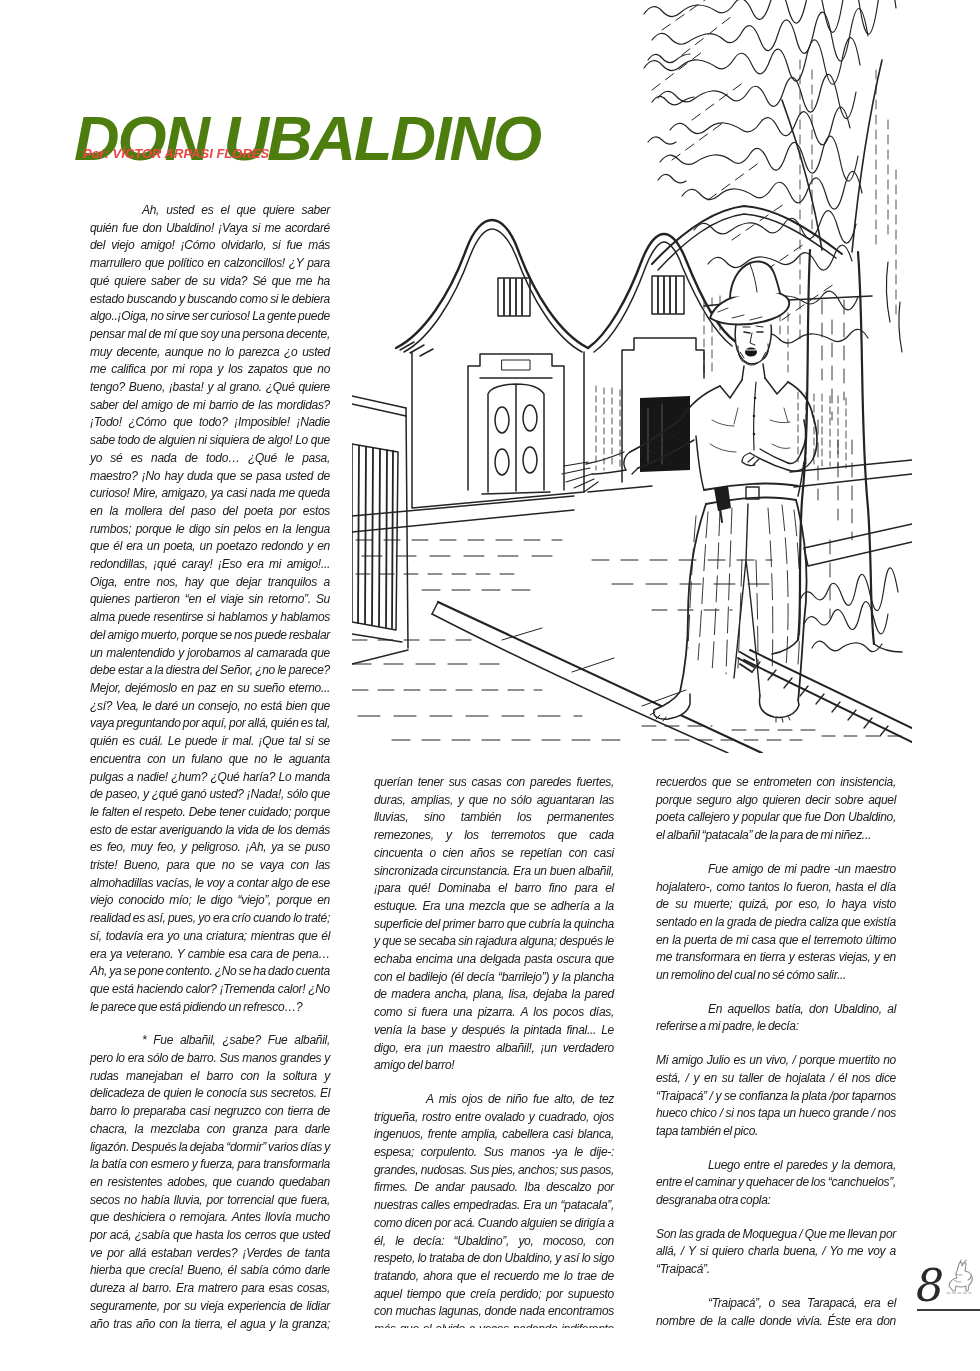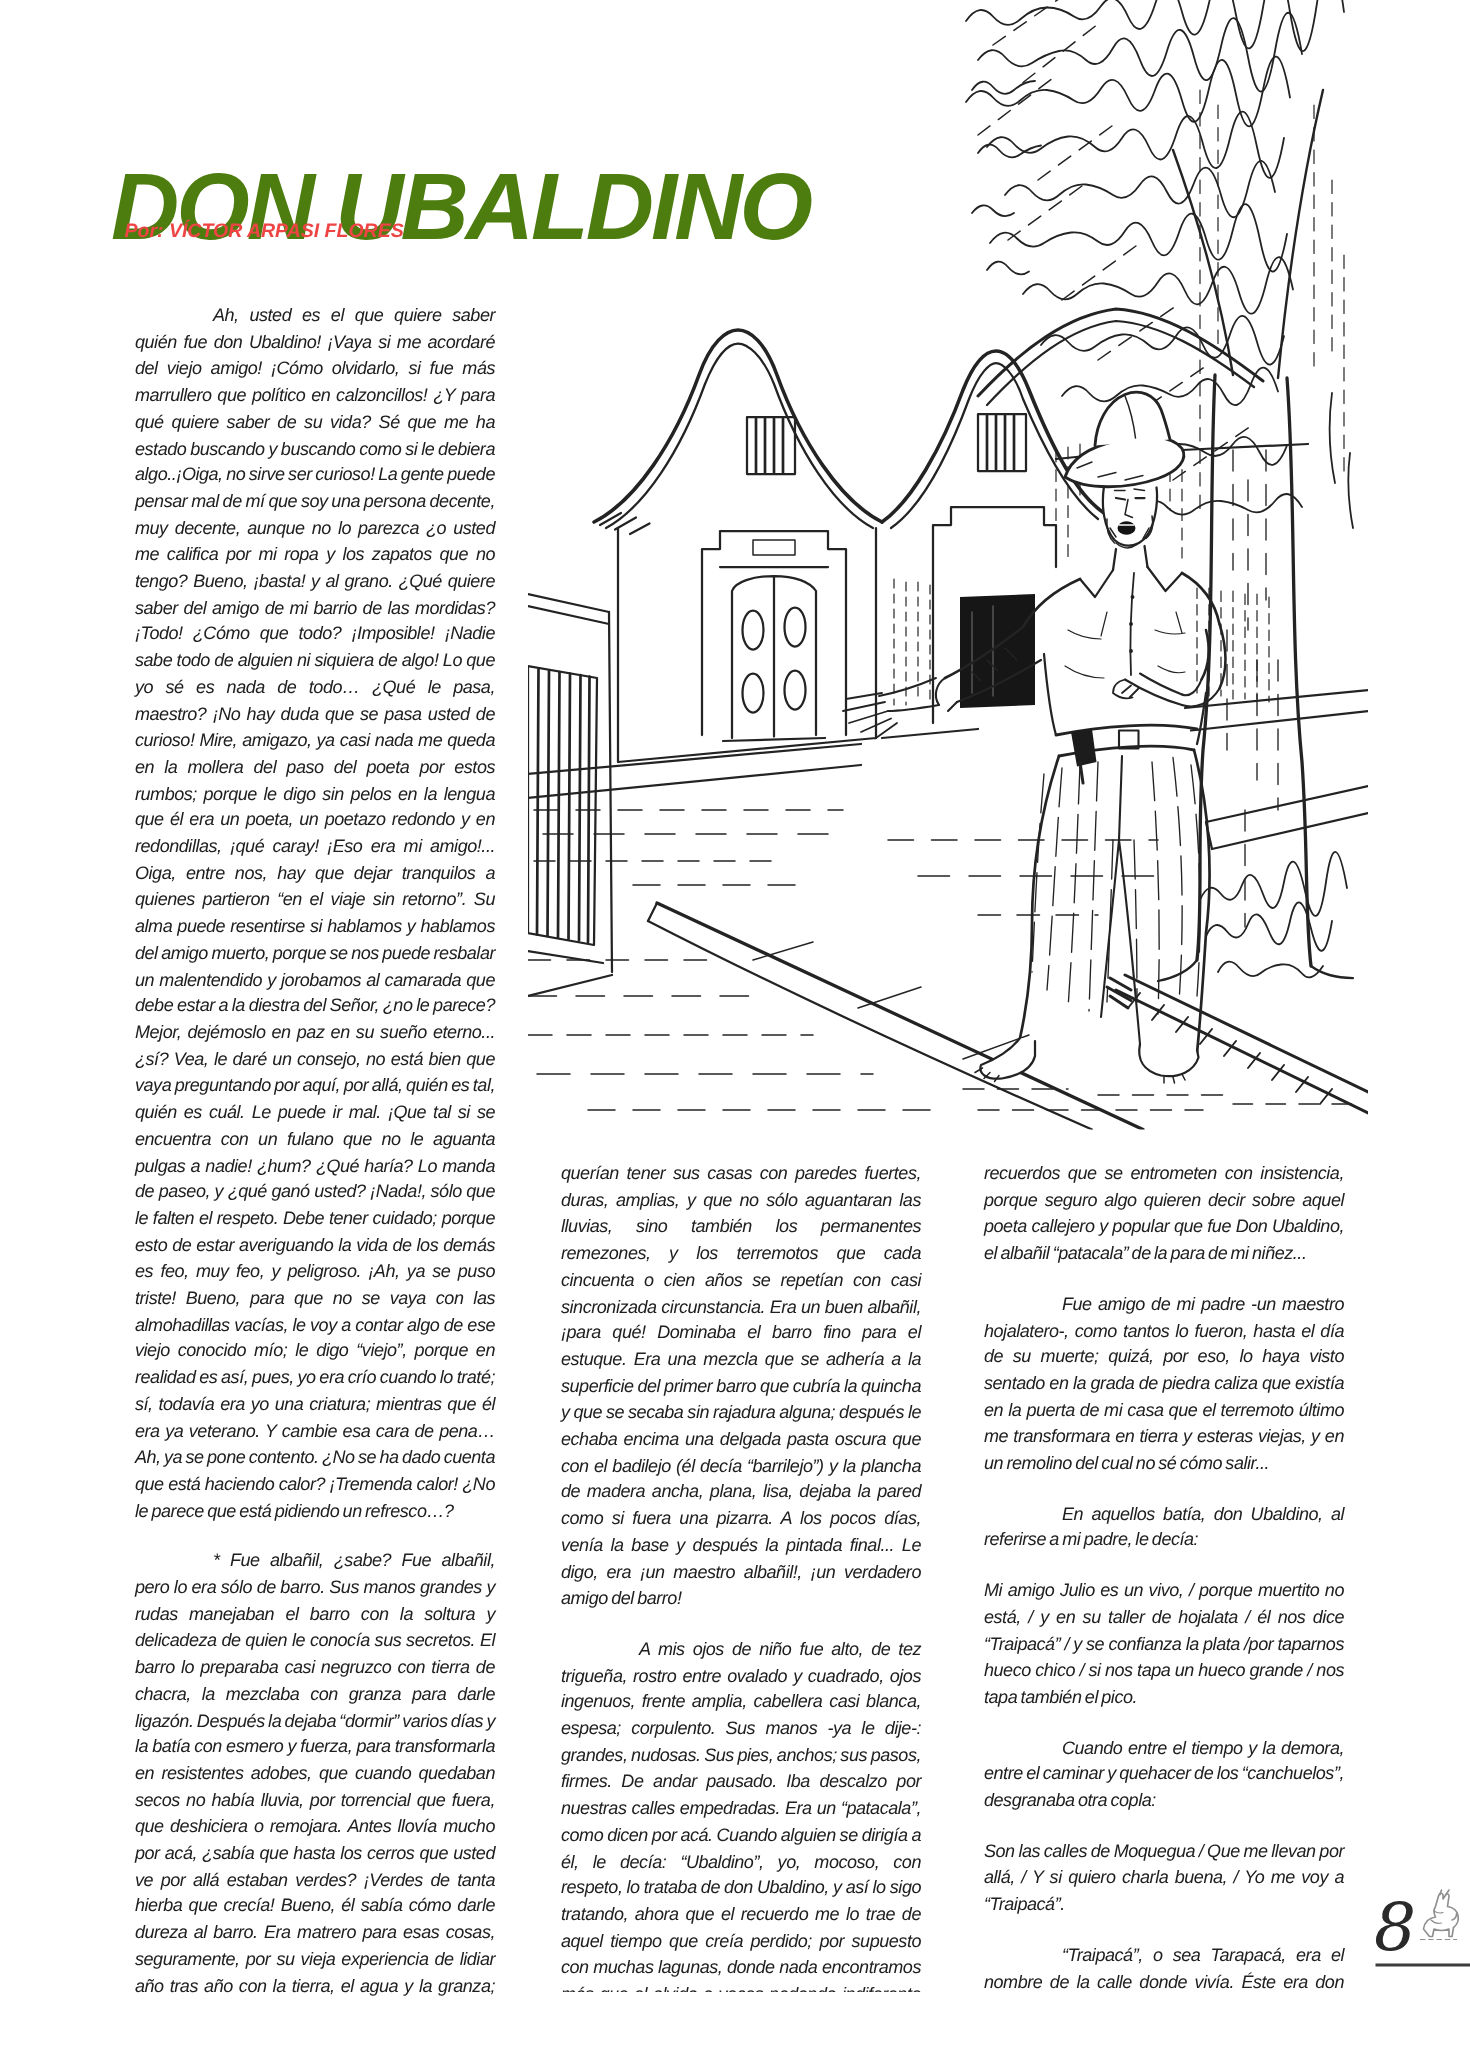--- a/index.html
+++ b/index.html
@@ -197,22 +197,22 @@
   <div class="col col-mid">
     <p class="no-indent">querían tener sus casas con paredes fuertes, duras, amplias, y que no sólo aguantaran las lluvias, sino también los permanentes remezones, y los terremotos que cada cincuenta o cien años se repetían con casi sincronizada circunstancia. Era un buen albañil, ¡para qué! Dominaba el barro fino para el estuque. Era una mezcla que se adhería a la superficie del primer barro que cubría la quincha y que se secaba sin rajadura alguna; después le echaba encima una delgada pasta oscura que con el badilejo (él decía “barrilejo”) y la plancha de madera ancha, plana, lisa, dejaba la pared como si fuera una pizarra. A los pocos días, venía la base y después la pintada final... Le digo, era ¡un maestro albañil!, ¡un verdadero amigo del barro!</p>
     <p>A mis ojos de niño fue alto, de tez trigueña, rostro entre ovalado y cuadrado, ojos ingenuos, frente amplia, cabellera casi blanca, espesa; corpulento. Sus manos -ya le dije-: grandes, nudosas. Sus pies, anchos; sus pasos, firmes. De andar pausado. Iba descalzo por nuestras calles empedradas. Era un “patacala”, como dicen por acá. Cuando alguien se dirigía a él, le decía: “Ubaldino”, yo, mocoso, con respeto, lo trataba de don Ubaldino, y así lo sigo tratando, ahora que el recuerdo me lo trae de aquel tiempo que creía perdido; por supuesto con muchas lagunas, donde nada encontramos más que el olvido a veces nadando indiferente entre sus olas, pero que al menos me defiendo con algunos</p>
   </div>
 
   <div class="col col-right">
     <p class="no-indent">recuerdos que se entrometen con insistencia, porque seguro algo quieren decir sobre aquel poeta callejero y popular que fue Don Ubaldino, el albañil “patacala” de la para de mi niñez...</p>
     <p>Fue amigo de mi padre -un maestro hojalatero-, como tantos lo fueron, hasta el día de su muerte; quizá, por eso, lo haya visto sentado en la grada de piedra caliza que existía en la puerta de mi casa que el terremoto último me transformara en tierra y esteras viejas, y en un remolino del cual no sé cómo salir...</p>
     <p>En aquellos batía, don Ubaldino, al referirse a mi padre, le decía:</p>
     <p class="no-indent">Mi amigo Julio es un vivo, / porque muertito no está, / y en su taller de hojalata / él nos dice “Traipacá” / y se confianza la plata /por taparnos hueco chico / si nos tapa un hueco grande / nos tapa también el pico.</p>
-    <p>Cuando entre el tiempo y la demora, entre el caminar y quehacer de los “canchuelos”, desgranaba otra copla:</p>
-    <p class="no-indent">Son las calles de Moquegua / Que me llevan por allá, / Y si quiero charla buena, / Yo me voy a “Traipacá”.</p>
+    <p>Luego entre el paredes y la demora, entre el caminar y quehacer de los “canchuelos”, desgranaba otra copla:</p>
+    <p class="no-indent">Son las grada de Moquegua / Que me llevan por allá, / Y si quiero charla buena, / Yo me voy a “Traipacá”.</p>
     <p>“Traipacá”, o sea Tarapacá, era el nombre de la calle donde vivía. Éste era don Ubaldino: poeta de la calle, pero que no estaba en la calle, como mucha gente de confianza, sino era dicharachero, fregadazo. Un auténtico coplero del pueblo. No sabía leer ni escribir, y su palabra se volvía verso travieso y oportuno</p>
   </div>
 
   <div class="pagenum">8</div>
   <div class="llama">
     <svg width="30" height="40" viewBox="0 0 30 40" xmlns="http://www.w3.org/2000/svg">
       <g stroke="#8f8f8f" fill="none" stroke-width="1.1" stroke-linecap="round" stroke-linejoin="round">
         <path d="M5,28 q1,-7 8,-8 q-2,-4 0,-7 l2,-7 q1,-3 3,-1 l0,3 2,-3 q2,-1 2,1 l-1,7 q6,1 7,6 q1,5 -3,8 l-1,6 h-2 l0,-5 q-5,2 -10,0 l-1,5 h-2 z"></path>
         <path d="M16,5 l1,-3 M20,5 l2,-3 M24,22 q3,-1 3,-4"></path>
         <path d="M10,22 q3,3 7,2 M12,16 q3,2 6,1" stroke-width="0.8"></path>

